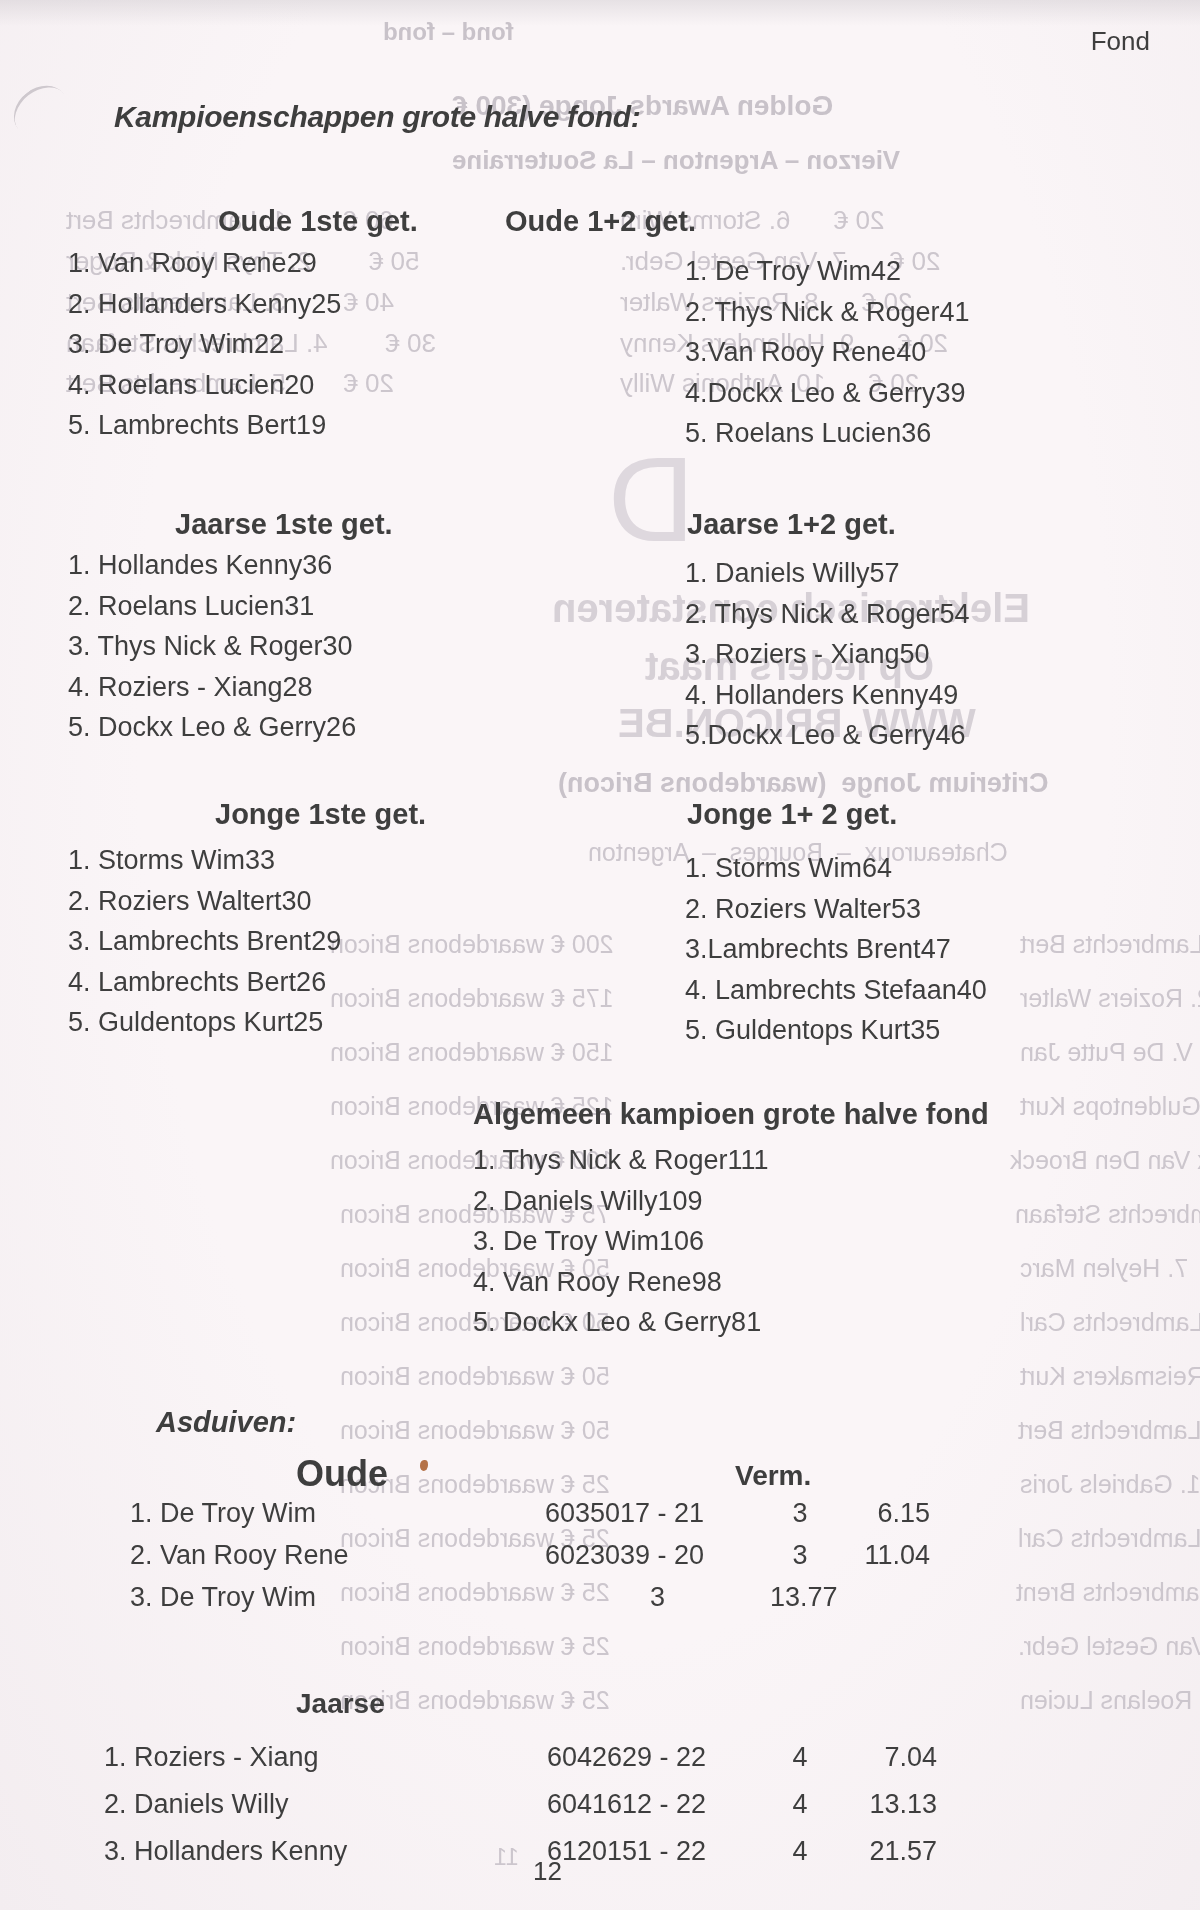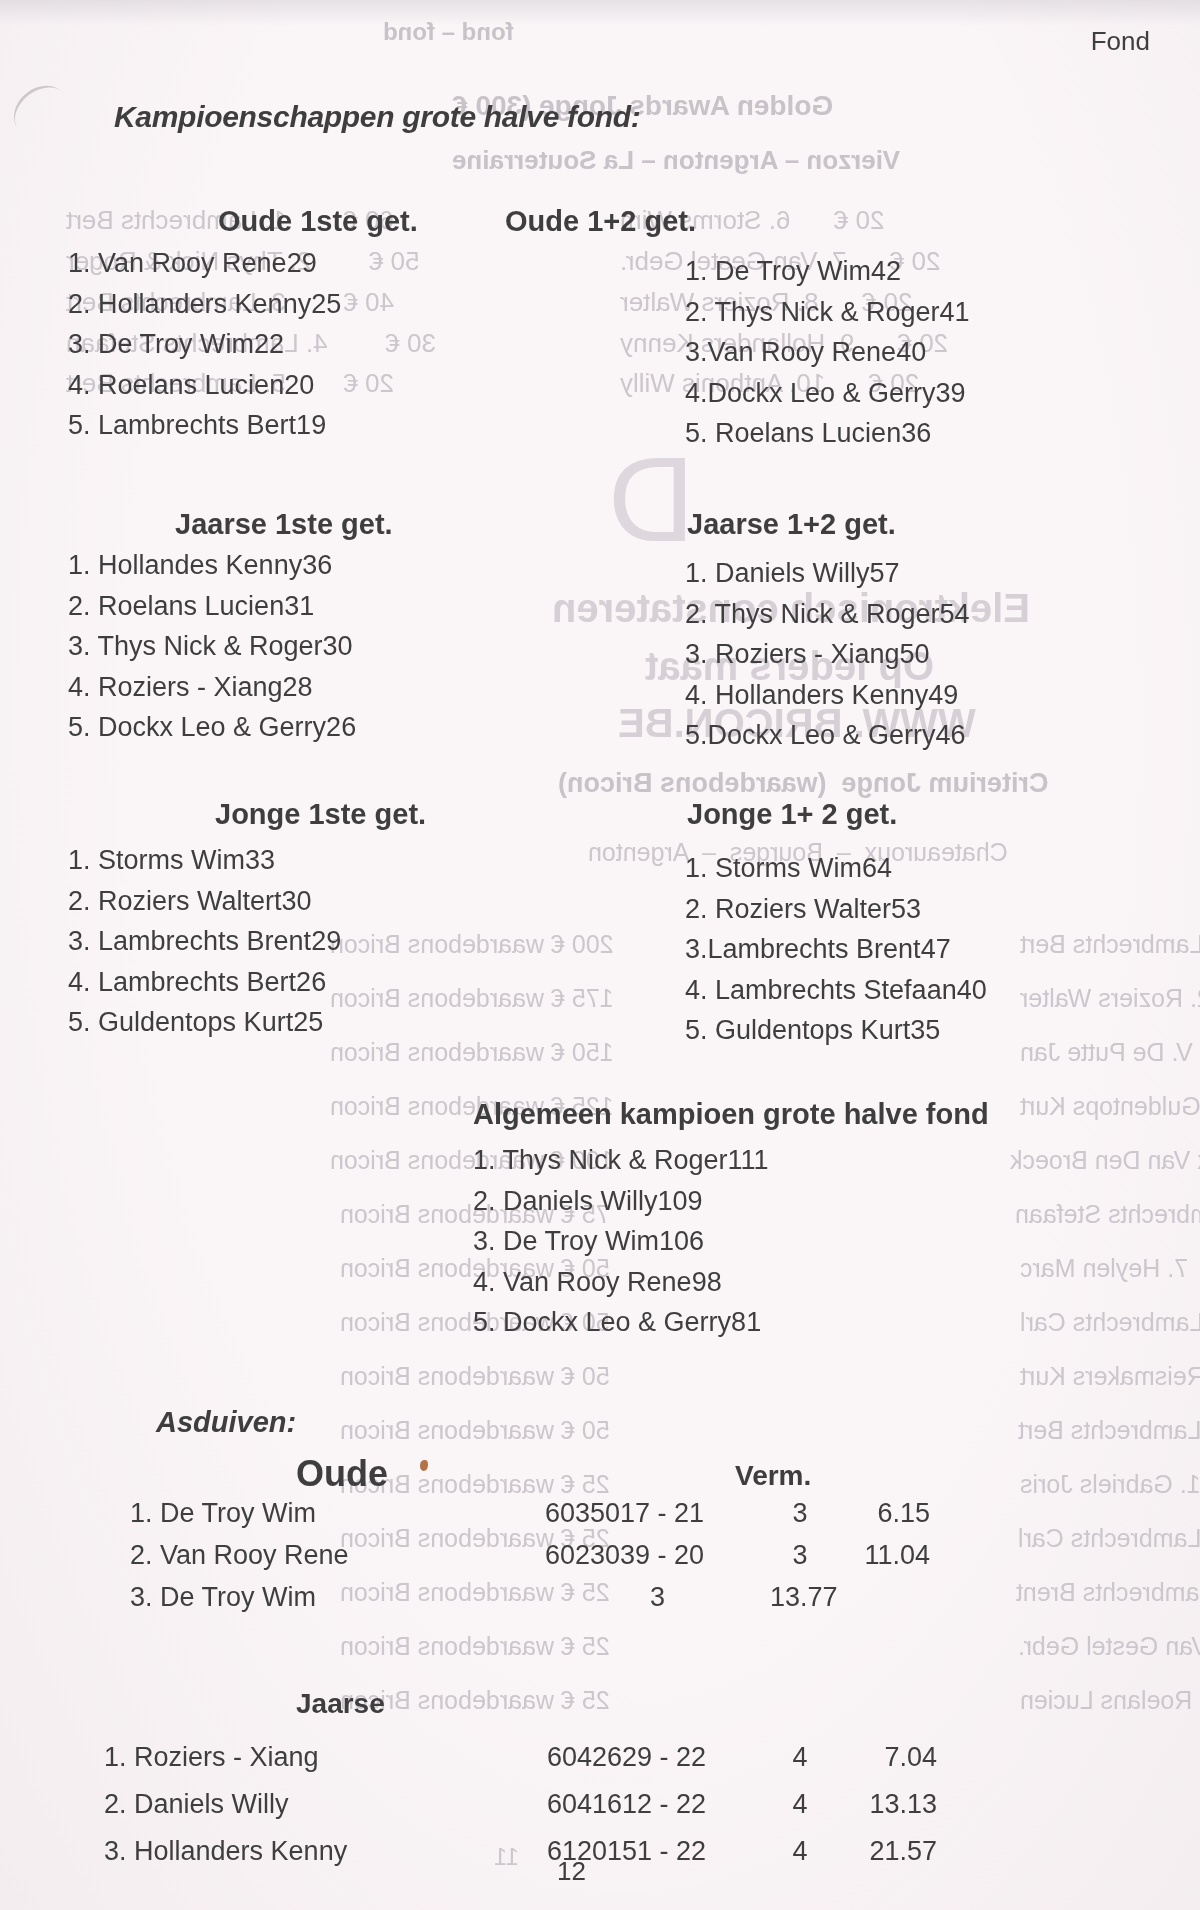--- a/index.html
+++ b/index.html
@@ -56,21 +56,21 @@
   .asd-verm{position:absolute;left:735px;top:1460px;font-size:28px;font-weight:bold;}
   .asd-jaarse{position:absolute;left:296px;top:1688px;font-size:28px;font-weight:bold;}
   .asd-rows{position:absolute;font-size:27px;}
   .asd-rows-oude{left:130px;top:1492px;width:800px;line-height:42px;}
   .asd-rows-jaarse{left:104px;top:1734px;width:833px;line-height:47px;}
   .arow{display:grid;}
   .asd-rows-oude .arow{grid-template-columns:415px 225px 60px 100px;}
   .asd-rows-jaarse .arow{grid-template-columns:443px 222px 62px 106px;}
   .ac{text-align:center;}
   .av{text-align:right;}
-  .pagenum{position:absolute;left:0;top:1856px;width:1095px;text-align:center;font-size:26px;padding-left:24px;}
+  .pagenum{position:absolute;left:0;top:1856px;width:1095px;text-align:center;font-size:26px;}
 </style>
 </head>
 <body>
 
 <div class="page">
 
   <div class="bt-layer">
       <div class="bt btb" style="left: 383px; top: 18px; font-size: 24px;">fond – fond</div>
       <div class="bt btb" style="left: 452px; top: 90px; font-size: 28px;">Golden Awards Jonge (300 €</div>
       <div class="bt btb" style="left: 452px; top: 146px; font-size: 26px;">Vierzon – Argenton – La Souterraine</div>

